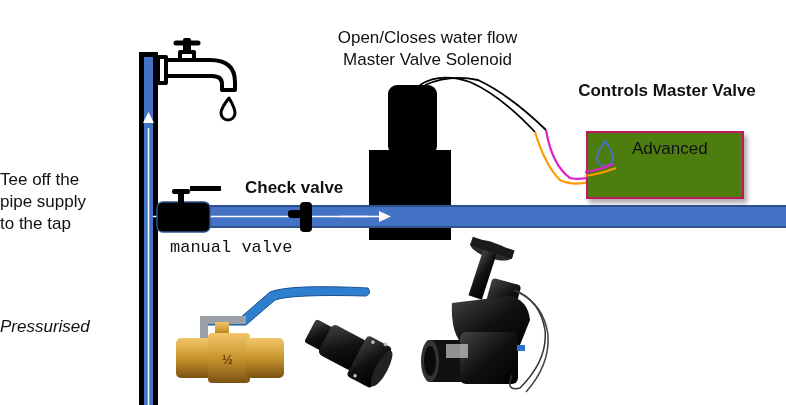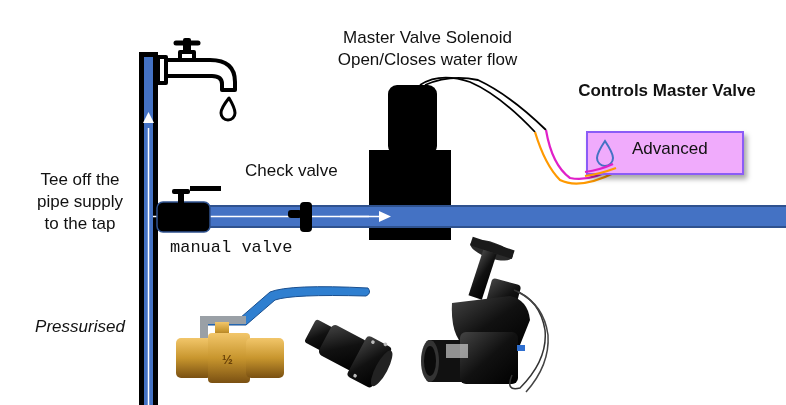--- a/index.html
+++ b/index.html
@@ -1,23 +1,23 @@
 <!DOCTYPE html>
 <html><head>
 <meta charset="utf-8">
 <style>
   html, body { margin: 0; padding: 0; background: #ffffff; }
   body { width: 786px; height: 405px; position: relative; overflow: hidden;
          font-family: "Liberation Sans", "DejaVu Sans", sans-serif; color: #111; }
   .lbl { position: absolute; font-size: 17px; line-height: 22px; white-space: nowrap; }
-  .lbl.right { text-align: center; padding-left: 16px; }
+  .lbl.right { text-align: left; }
   .lbl.center { text-align: center; }
   svg.abs { position: absolute; left: 0; top: 0; }
-  .controller { position: absolute; left: 586px; top: 131px; width: 158px; height: 44px;
-                background: #f0abfc; border: 2px solid #8b5cf6; box-sizing: border-box;
+  .controller { position: absolute; left: 586px; top: 131px; width: 158px; height: 68px;
+                background: #4d7c0f; border: 2px solid #be185d; box-sizing: border-box;
                 box-shadow: 3px 4px 5px rgba(0,0,0,0.35); }
   .controller .text { position: absolute; left: 44px; top: 4px; font-size: 17px; line-height: 23px; color: #111; }
   .controller .drop { position: absolute; left: 6px; top: 6px; }
   .caption { display:block; }
 </style>
 </head>
 <body>
 
 <svg class="abs" width="786" height="405" viewBox="0 0 786 405">
 
@@ -78,27 +78,27 @@
 <div class="lbl right" style="left:0; top:169px; width:128px;">
   <span class="caption">Tee off the</span>
   <span class="caption">pipe supply</span>
   <span class="caption">to the tap</span>
 </div>
 
 <div class="lbl right" style="left:0; top:316px; width:128px;font-style:italic;">
   <span class="caption">Pressurised</span>
 </div>
 
-<div class="lbl" style="left:245px; top:160px;">Check valve</div>
+<div class="lbl" style="left:245px; top:177px;font-weight:bold;">Check valve</div>
 
 <div class="lbl" style="left:170px; top:237px;font-family:Liberation Mono, monospace;">manual valve</div>
 
 <div class="lbl center" style="left:315px; top:27px; width:225px;">
+  <span class="caption">Open/Closes water flow</span>
   <span class="caption">Master Valve Solenoid</span>
-  <span class="caption">Open/Closes water flow</span>
 </div>
 
 <div class="lbl center" style="left:562px; top:80px; width:210px;font-weight:bold;">
   <span class="caption">Controls Master Valve</span>
 </div>
 
 <div class="controller">
   <svg class="drop" width="22" height="30" viewBox="0 0 22 30">
     <path d="M11,2 Q3,14 3,19 A8,8 0 0 0 19,19 Q19,14 11,2 Z" fill="none" stroke="#4472c4" stroke-width="2"></path>
   </svg>

